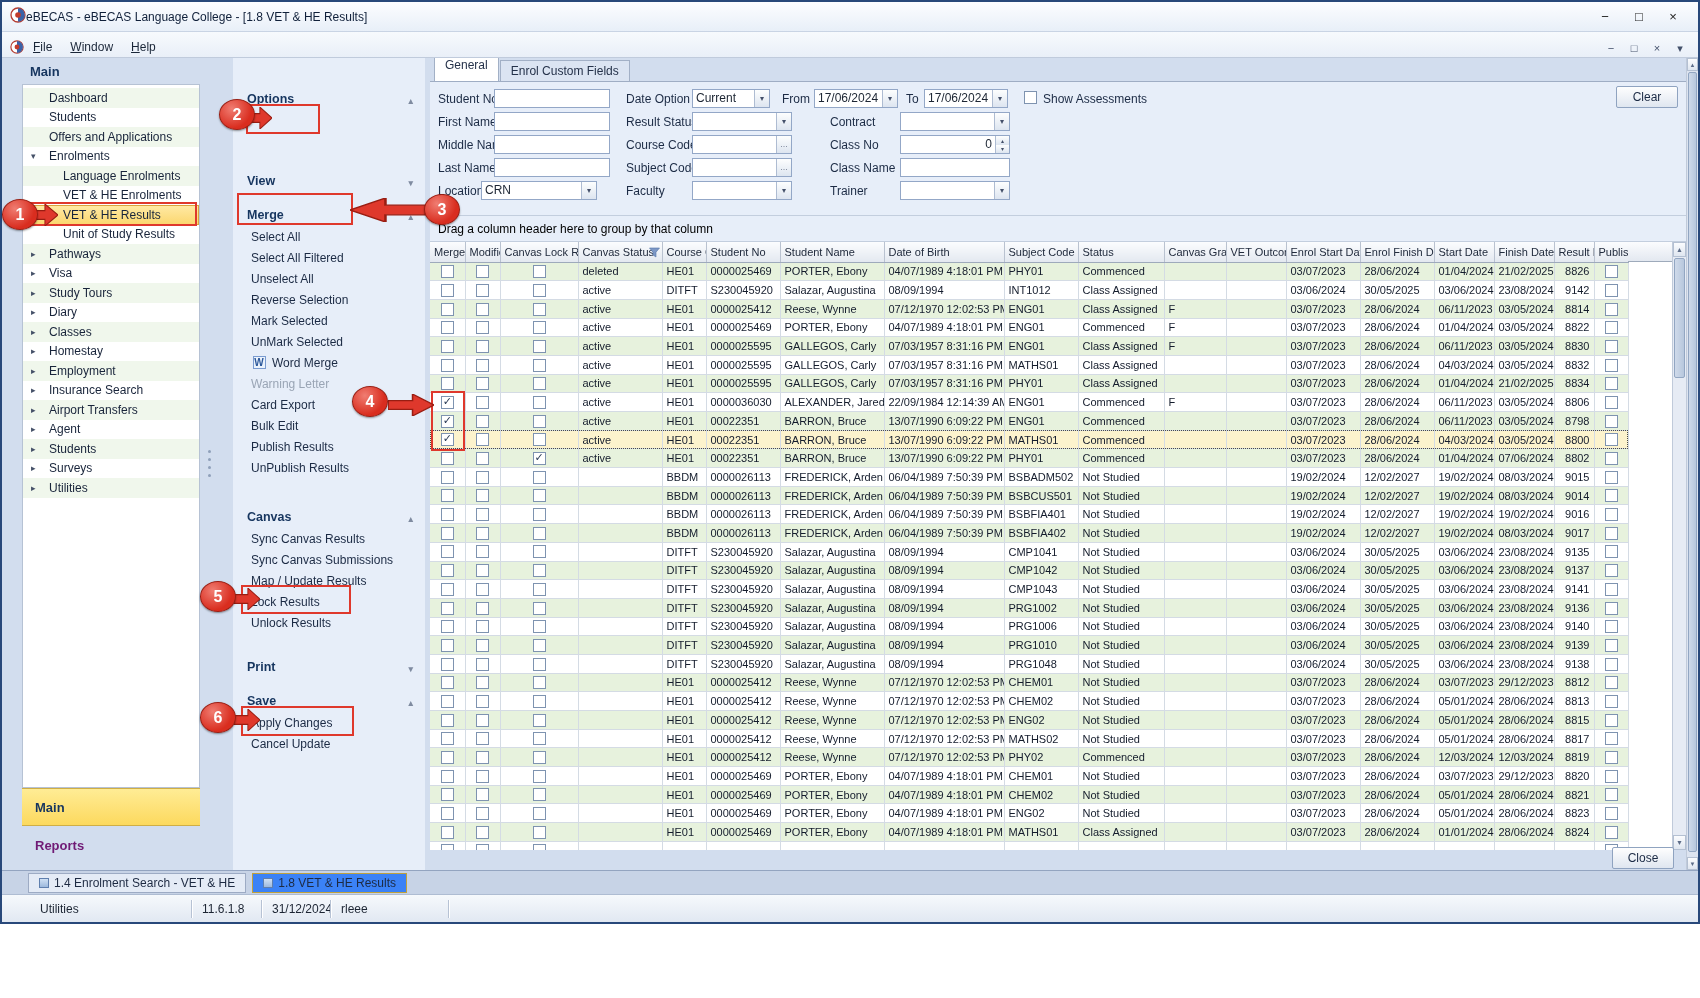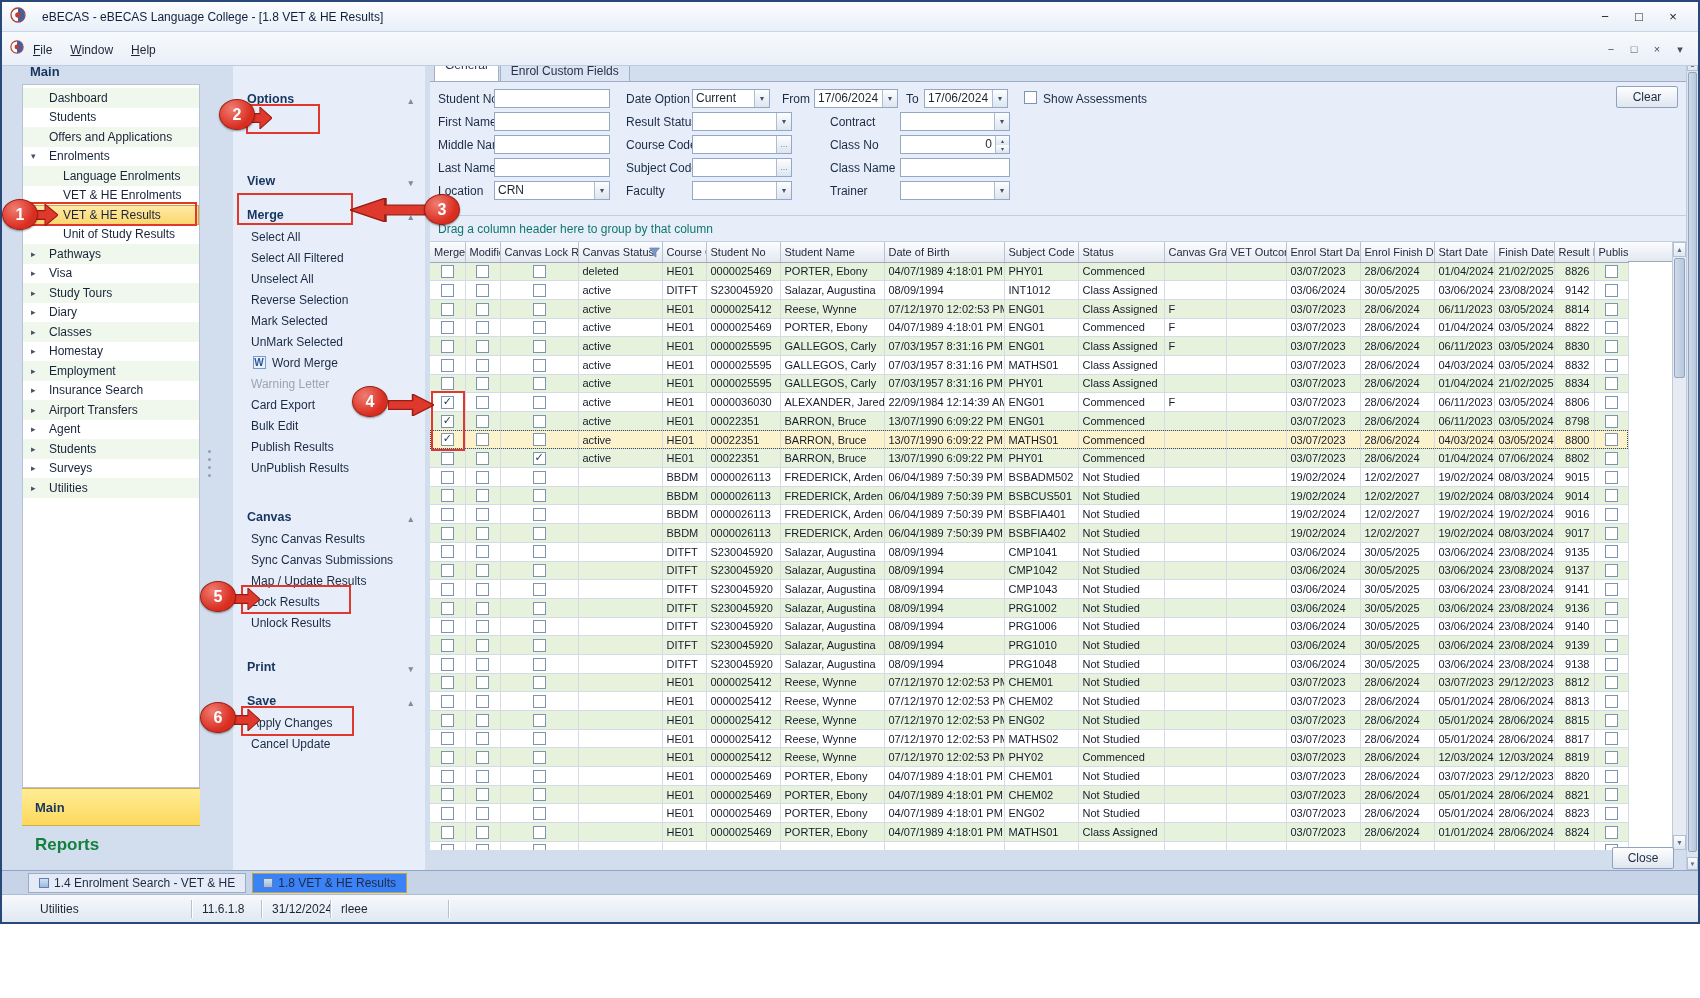--- a/index.html
+++ b/index.html
@@ -1,40 +1,40 @@
 <!DOCTYPE html>
 <html><head>
 <meta charset="utf-8">
 <style>
 *{box-sizing:border-box;margin:0;padding:0}
 html,body{width:1700px;height:998px}
 body{position:relative;font-family:"Liberation Sans",sans-serif;font-size:12px;color:#1c2533;background:#fff;overflow:hidden}
 .window{position:absolute;left:0;top:0;width:1700px;height:924px;background:#d2ddee;border:2px solid #28487a}
 
-.titlebar{position:absolute;left:2px;top:2px;width:1696px;height:30px;background:linear-gradient(#fcfdff,#e8eff8);display:flex;align-items:center;gap:16px;padding:0 8px;border-bottom:1px solid #c9d4e4;z-index:5}
+.titlebar{position:absolute;left:2px;top:2px;width:1696px;height:30px;background:linear-gradient(#fcfdff,#e8eff8);display:flex;align-items:center;gap:0;padding:0 8px;border-bottom:1px solid #c9d4e4;z-index:5}
 .title-text{font-size:12px;color:#10203a}
 .win-controls{margin-left:auto;display:flex}
 .wbtn{width:34px;height:24px;display:flex;align-items:center;justify-content:center;font-size:13px;color:#222}
 
-.menubar{position:absolute;left:2px;top:32px;width:1696px;height:34px;background:linear-gradient(#f7fafd,#e9eff8);display:flex;align-items:flex-start;padding:8px 8px;border-bottom:1px solid #c0cbdc;z-index:5}
+.menubar{position:absolute;left:2px;top:32px;width:1696px;height:26px;background:linear-gradient(#f7fafd,#e9eff8);display:flex;align-items:flex-end;padding:0 8px;border-bottom:1px solid #c0cbdc;z-index:5}
 .menu-items{display:flex}
 .menu-item{padding:3px 9px;color:#1a2638}
 .mdi-controls{margin-left:auto;display:flex;gap:3px}
 .mbtn{width:20px;height:18px;display:flex;align-items:center;justify-content:center;font-size:11px;color:#43506a}
 
 .nav-caption{position:absolute;left:30px;top:64px;font-weight:bold;font-size:13px;color:#16355f}
 .nav-tree{position:absolute;left:22px;top:84px;width:178px;height:704px;background:#fff;border:1px solid #b6c2d4;padding-top:3px;overflow:hidden}
 .tree-item{height:19.5px;display:flex;align-items:center;font-size:12px;color:#18243a;position:relative;padding-left:26px;white-space:nowrap}
 .tree-item:nth-child(odd){background:#f0f7ec}
 .tree-item.indent{padding-left:40px}
 .tree-item .chev{position:absolute;left:8px;width:12px;font-size:9px;color:#445067}
 .tree-item.indent .chev{left:22px}
 .tree-item.selected{background:linear-gradient(#ffeaa6,#fbd66d);outline:1px solid #d8a33c;outline-offset:-1px}
 .nav-main-btn{position:absolute;left:22px;top:788px;width:178px;height:38px;background:linear-gradient(#ffec95,#fcd95e);display:flex;align-items:center;padding-left:13px;font-weight:bold;font-size:13px;color:#16355f;border-top:1px solid #cfae45;border-bottom:1px solid #cfae45}
-.nav-reports{position:absolute;left:22px;top:828px;width:178px;height:34px;display:flex;align-items:center;padding-left:13px;font-weight:bold;font-size:17px;color:#15803d}
+.nav-reports{position:absolute;left:22px;top:828px;width:178px;height:34px;display:flex;align-items:center;padding-left:13px;font-weight:bold;font-size:13px;color:#701a75}
 .vsplit{position:absolute;left:207px;top:450px;width:5px;height:40px;display:flex;flex-direction:column;gap:5px;align-items:center}
 .vsplit i{width:3px;height:3px;border-radius:50%;background:#8fa0ba}
 
 .actions{position:absolute;left:233px;top:58px;width:192px;height:812px;background:#e7eef9}
 .agroup{position:absolute;left:0;width:100%}
 .agroup-0{top:26px}.agroup-1{top:108px}.agroup-2{top:142px}.agroup-3{top:444px}.agroup-4{top:594px}.agroup-5{top:628px}
 .agroup-header{height:22px;display:flex;align-items:flex-end;padding:0 12px 0 14px;font-weight:bold;font-size:12.5px;color:#16355f}
 .agroup-chev{margin-left:auto;font-size:9px;color:#7f8ba0}
 .agroup-items{padding-top:4px}
 .aitem{height:21px;display:flex;align-items:center;padding-left:18px;font-size:12px;color:#1b2a44;white-space:nowrap}
@@ -51,21 +51,21 @@
 .tbox{position:absolute;height:19px;background:#fff;border:1px solid #93a7c7;font-size:12px;padding:0 3px;font-family:inherit;color:#222;outline:none}
 .combo{position:absolute;height:19px;background:#fff;border:1px solid #93a7c7;display:flex;align-items:stretch}
 .combo-val{flex:1;font-size:12px;padding:0 3px;white-space:nowrap;overflow:hidden;line-height:17px}
 .combo-val.num{text-align:right}
 .combo-btn{width:15px;background:linear-gradient(#fdfefe,#dde5f0);border-left:1px solid #aebcd2;display:flex;align-items:center;justify-content:center;font-size:8px;color:#44506a}
 .spin{display:flex;flex-direction:column;width:14px;border-left:1px solid #aebcd2}
 .spin i{flex:1;display:flex;align-items:center;justify-content:center;font-size:6px;color:#44506a;background:linear-gradient(#fdfefe,#dde5f0);font-style:normal}
 .cbox{position:absolute;width:13px;height:13px;background:#fff;border:1px solid #7e93b0}
 .btn{position:absolute;height:22px;background:linear-gradient(#fefefe,#dfe6f0);border:1px solid #8fa3c0;border-radius:2px;font-size:12px;color:#1c2b45;display:flex;align-items:center;justify-content:center}
 
-.groupbar{position:absolute;left:430px;top:216px;width:1256px;height:26px;background:#e7eef9;display:flex;align-items:center;padding-left:8px;color:#0f766e;font-size:12px;border-bottom:1px solid #c3cede}
+.groupbar{position:absolute;left:430px;top:216px;width:1256px;height:26px;background:#e7eef9;display:flex;align-items:center;padding-left:8px;color:#000000;font-size:12px;border-bottom:1px solid #c3cede}
 
 .grid{position:absolute;left:430px;top:242px;width:1242px;height:608px;background:#fff;overflow:hidden}
 .grid table{border-collapse:collapse;table-layout:fixed;width:1198px}
 .col-0{width:35px}.col-1{width:35px}.col-2{width:78px}.col-3{width:84px}.col-4{width:44px}.col-5{width:74px}.col-6{width:104px}.col-7{width:120px}.col-8{width:74px}.col-9{width:86px}.col-10{width:62px}.col-11{width:60px}.col-12{width:74px}.col-13{width:74px}.col-14{width:60px}.col-15{width:60px}.col-16{width:40px}.col-17{width:34px}
 .grid th{position:relative;height:20px;background:linear-gradient(#fbfcfe,#e3e8f0);border-right:1px solid #b9c2d0;border-bottom:1px solid #9eaabb;font-weight:normal;font-size:11px;color:#222c3e;text-align:left;padding:0 4px;white-space:nowrap;overflow:hidden}
 .funnel{position:absolute;right:2px;top:5px}
 .gh-filler{position:absolute;left:1198px;top:0;width:44px;height:20px;background:linear-gradient(#fbfcfe,#e3e8f0);border-bottom:1px solid #9eaabb}
 .grid tr{height:18.7px}
 .grid td{border-right:1px solid #d4dbe4;border-bottom:1px solid #d4dbe4;font-size:11px;padding:0 4px;white-space:nowrap;overflow:hidden;color:#141c2c;background:#fff}
 .grid tbody tr:nth-child(odd) td{background:#e7f2dd}
@@ -364,21 +364,21 @@
 <div class="fpanel">
   <span class="flabel" style="left:8px;top:8px">Student No</span>
   <input class="tbox" style="left: 64px; top: 7px; width: 116px;" value="">
   <span class="flabel" style="left:8px;top:31px">First Name</span>
   <input class="tbox" style="left: 64px; top: 30px; width: 116px;" value="">
   <span class="flabel" style="left:8px;top:54px">Middle Name</span>
   <input class="tbox" style="left: 64px; top: 53px; width: 116px;" value="">
   <span class="flabel" style="left:8px;top:77px">Last Name</span>
   <input class="tbox" style="left: 64px; top: 76px; width: 116px;" value="">
   <span class="flabel" style="left:8px;top:100px">Location</span>
-  <div class="combo" style="left:64px;top:99px;width:116px">
+  <div class="combo" style="left:51px;top:99px;width:116px">
     <span class="combo-val">CRN</span>
     <span class="combo-btn">▾</span>
   </div>
 
   <span class="flabel" style="left:196px;top:8px">Date Option</span>
   <div class="combo" style="left:262px;top:7px;width:78px">
     <span class="combo-val">Current</span>
     <span class="combo-btn">▾</span>
   </div>
   <span class="flabel" style="left:196px;top:31px">Result Status</span>

